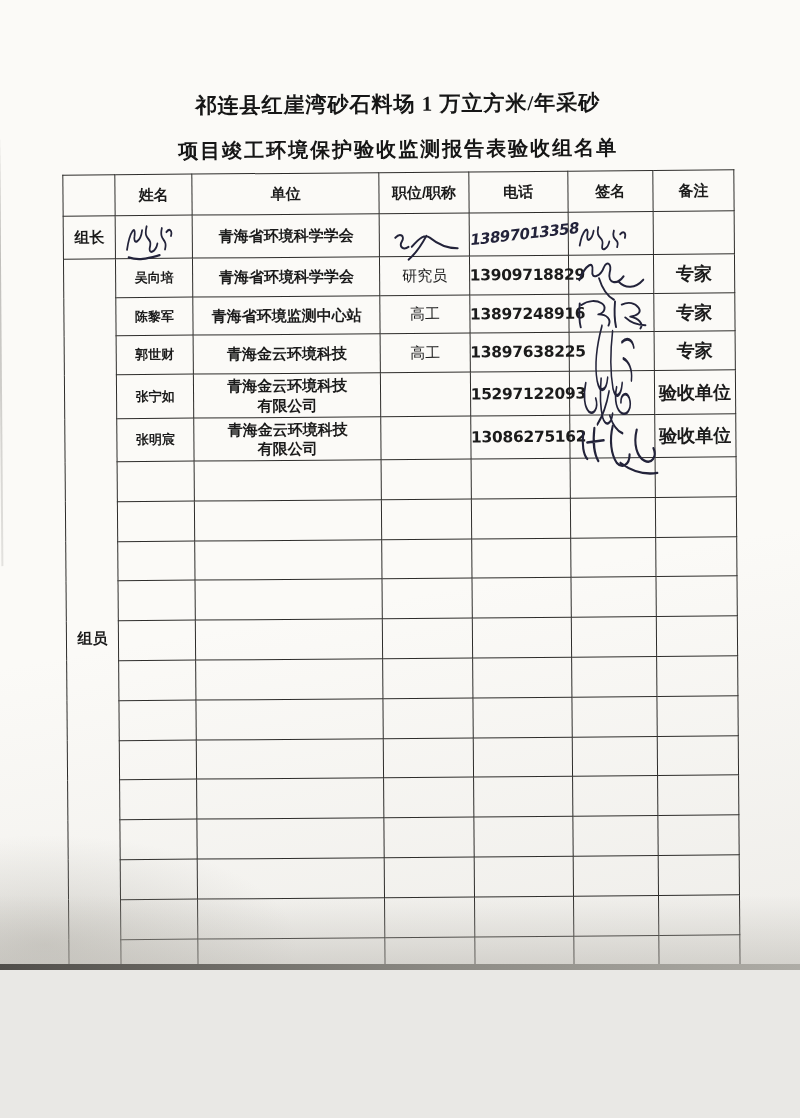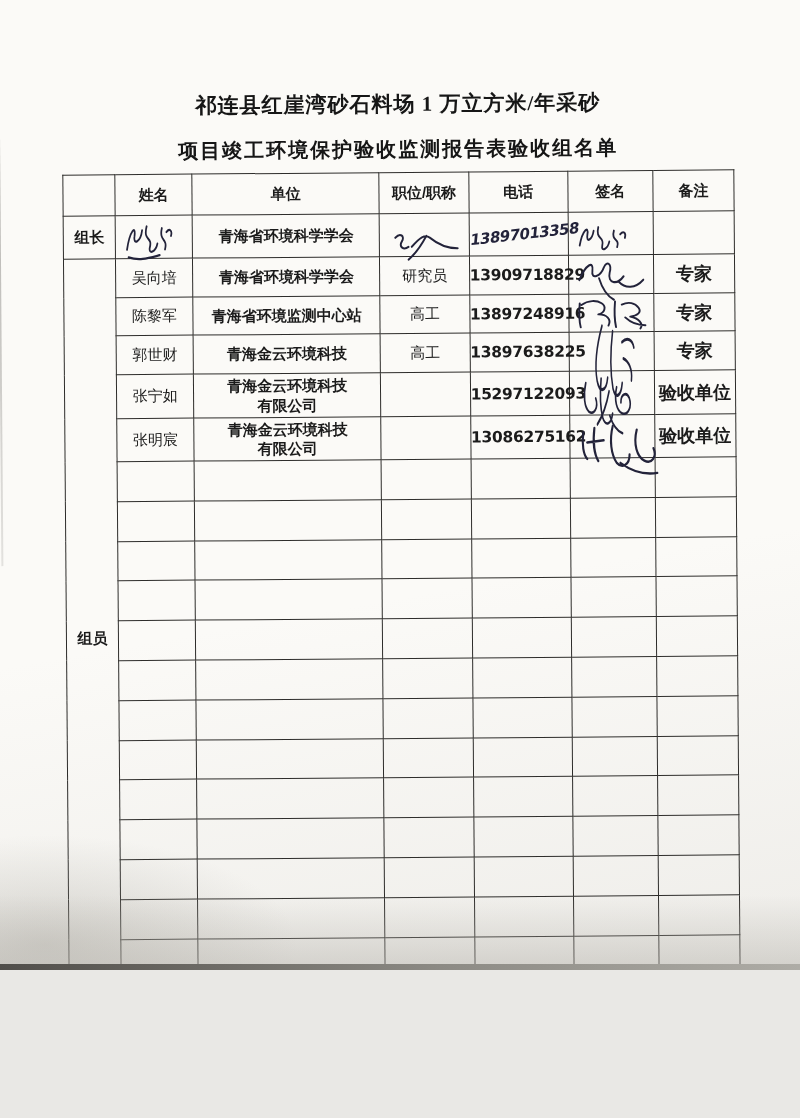--- a/index.html
+++ b/index.html
@@ -27,21 +27,21 @@
     position:absolute;left:64px;top:172px;width:672px;
     border-collapse:collapse;table-layout:fixed;
   }
   .roster th,.roster td{
     border:1.6px solid var(--tborder,#2e2d2b);
     padding:0;text-align:center;vertical-align:middle;
     color:#1b1b1b;overflow:visible;
   }
   .roster th{font-size:15px;font-weight:700;height:40px;line-height:1.15;}
   .role-cell{font-size:15px;font-weight:700;}
-  .name-cell{font-size:15px;font-weight:400;}
+  .name-cell{font-size:13px;font-weight:700;}
   .unit-cell{font-size:15px;font-weight:700;line-height:1.3;}
   .u-line{display:block;}
   .pos-cell{font-size:15px;font-weight:400;}
   .phone-cell{font-family:"DejaVu Sans",sans-serif;font-size:15.5px;font-weight:700;letter-spacing:-0.3px;}
   .remark-cell{font-size:18px;font-weight:700;}
 
   tr.leader-row{height:43px;}
   tr.row-0{height:39px;}
   tr.row-1{height:38px;}
   tr.row-2{height:39px;}

